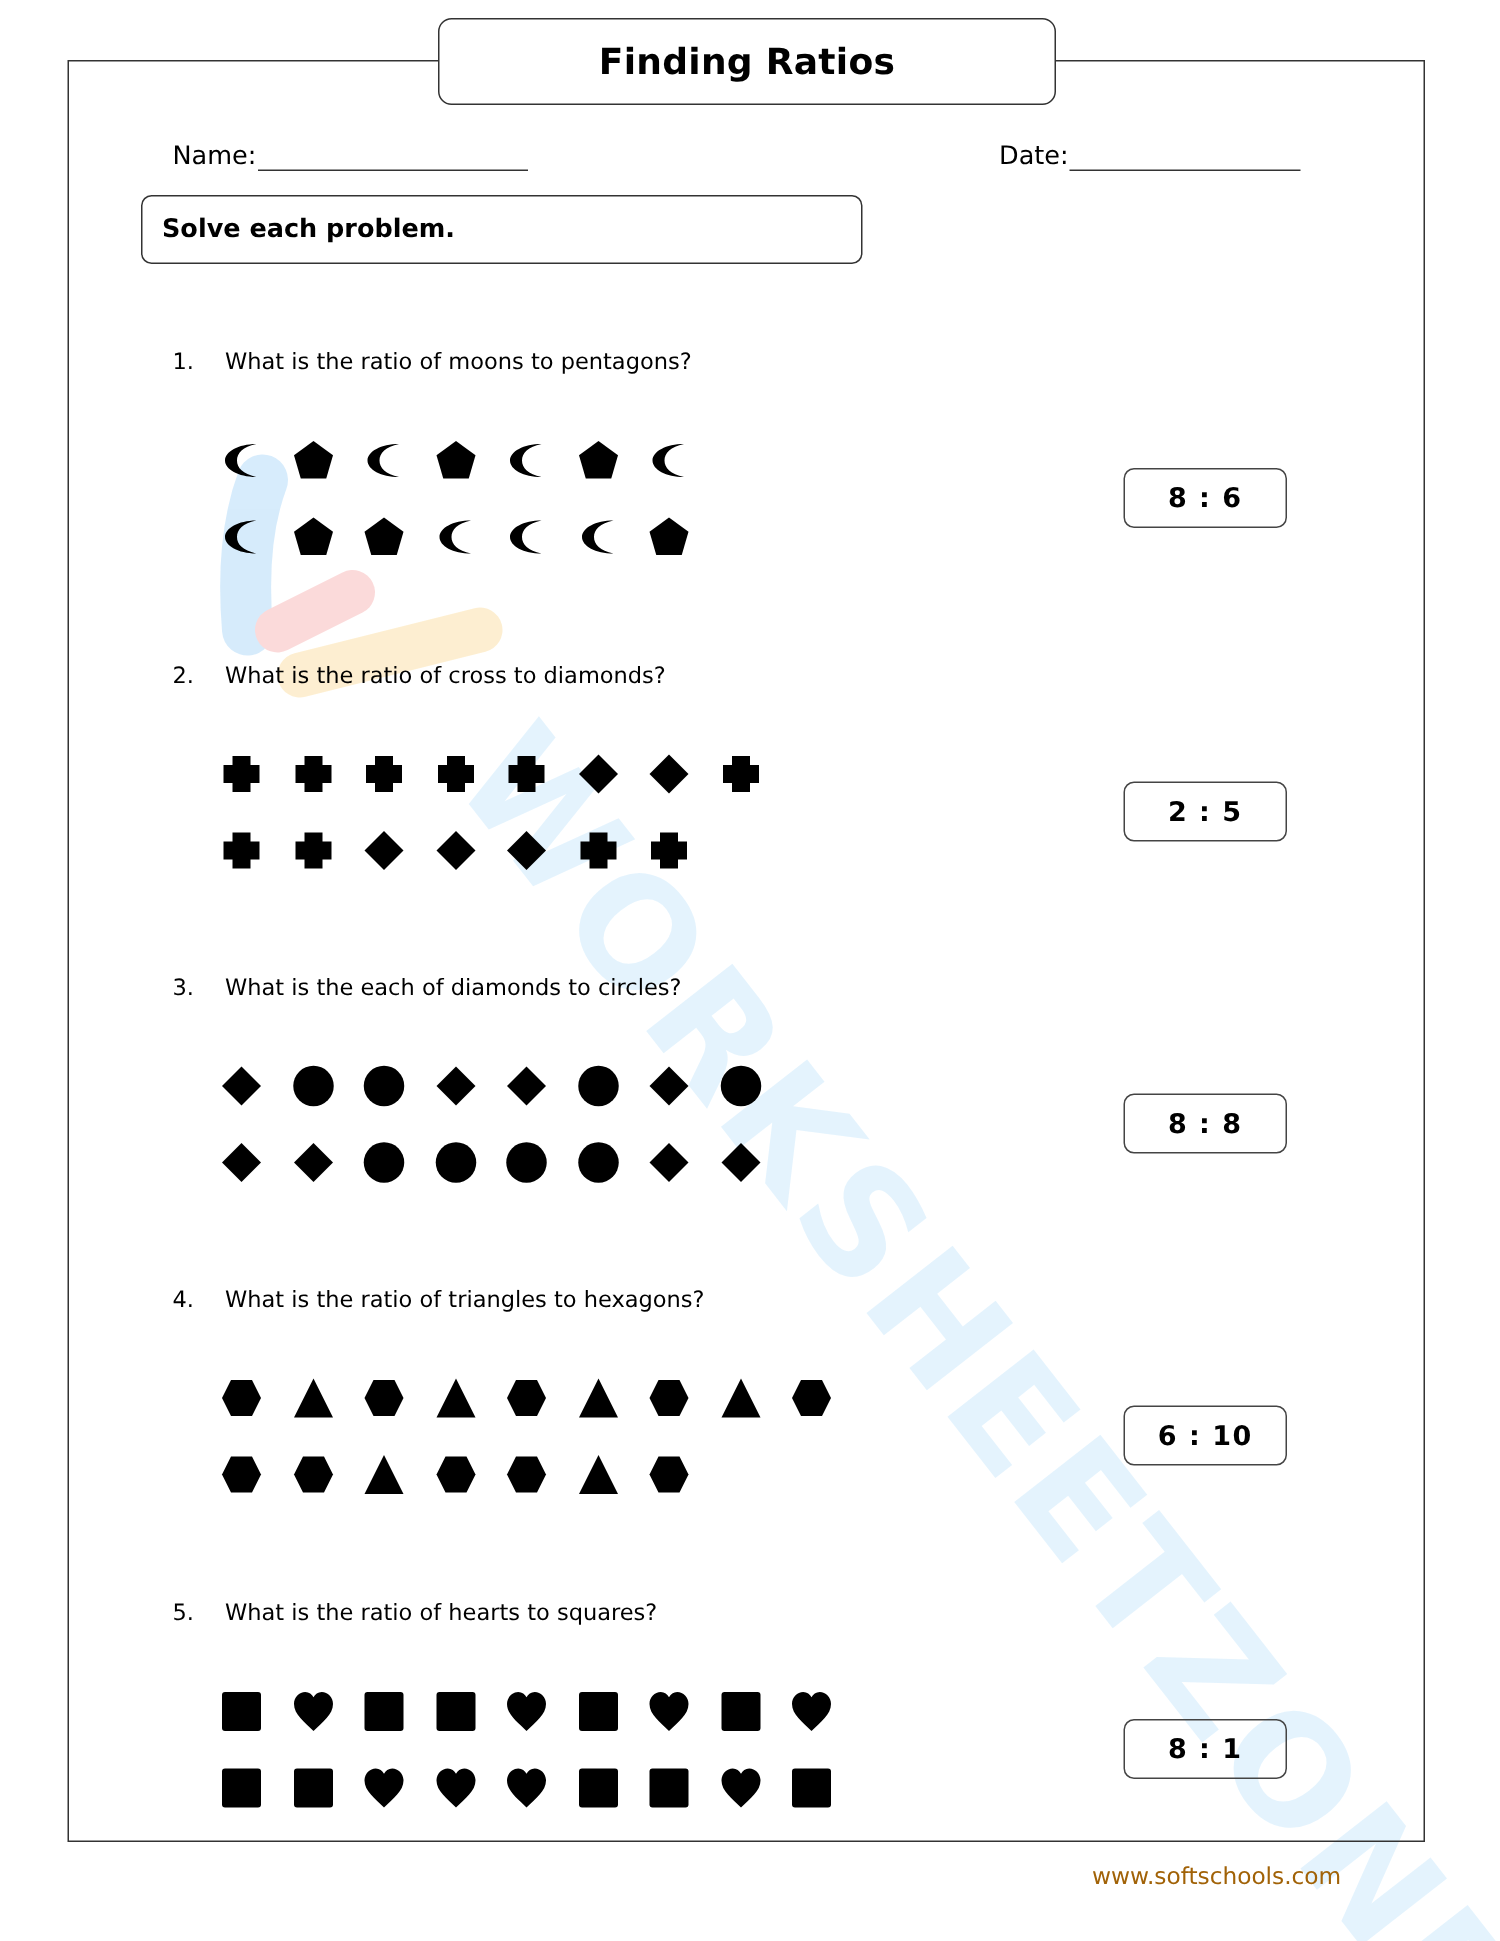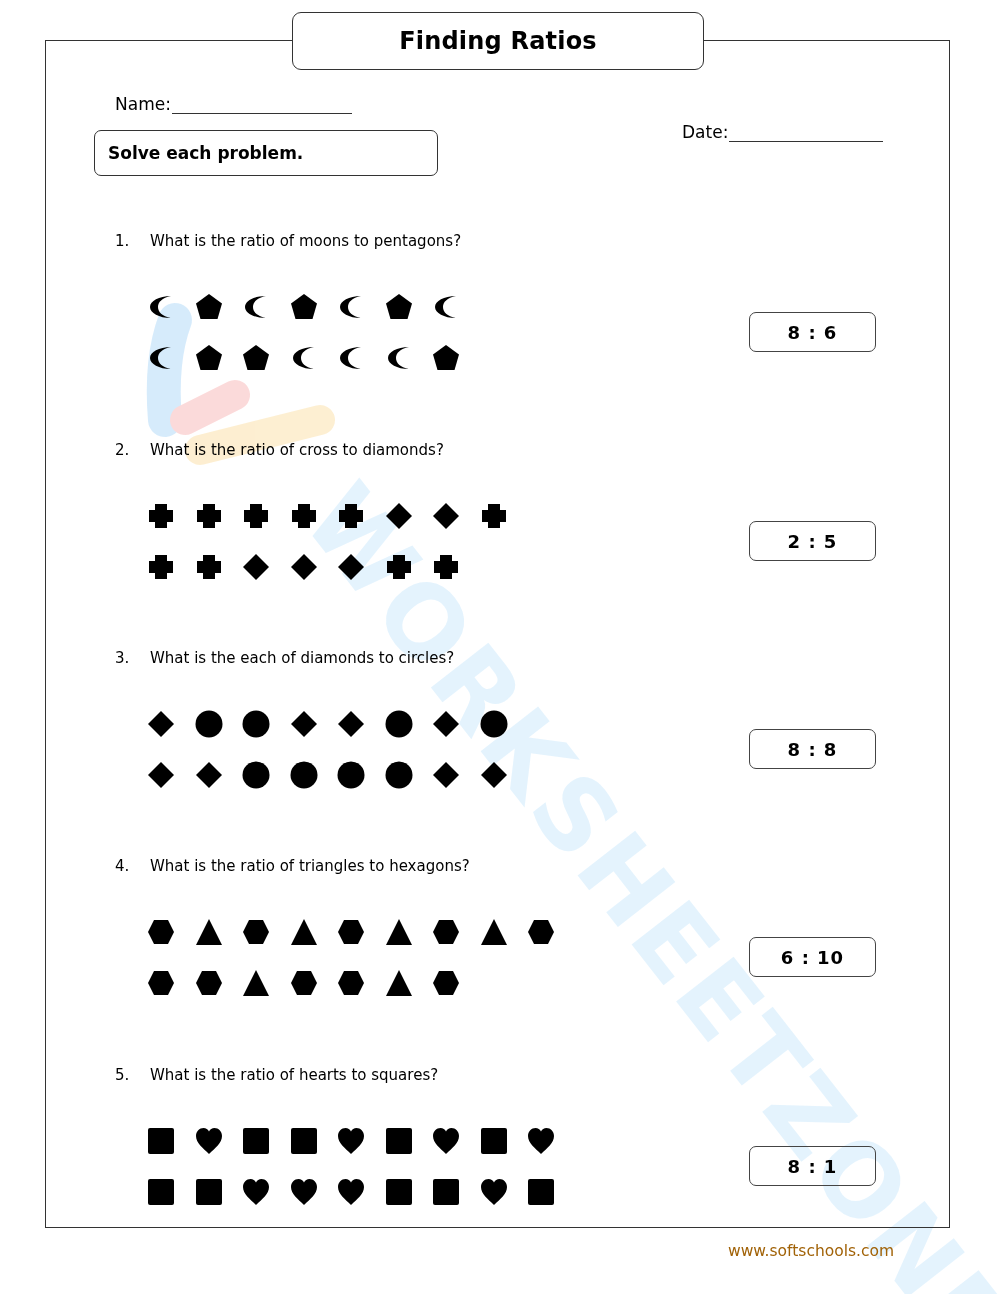--- a/index.html
+++ b/index.html
@@ -6,30 +6,30 @@
   body { width: 1000px; height: 1294px; position: relative; overflow: hidden;
          font-family: "DejaVu Sans", "Liberation Sans", sans-serif; color: #000; }
   .page-frame { position: absolute; left: 45px; top: 40px; width: 905px; height: 1188px;
                 border: 1.5px solid #333; box-sizing: border-box; }
   .title-box { position: absolute; left: 292px; top: 12px; width: 412px; height: 58px;
                border: 1.5px solid #333; border-radius: 9px; background: #fff; box-sizing: border-box;
                display: flex; align-items: center; justify-content: center; }
   .title-text { font-size: 24px; font-weight: bold; letter-spacing: 0.2px; }
   .field { position: absolute; top: 94px; font-size: 17px; display: flex; align-items: flex-end; }
   .field .line { display: inline-block; border-bottom: 1px solid #333; height: 14px; margin-left: 1px; }
-  .instr-box { position: absolute; left: 94px; top: 130px; width: 344px; height: 46px;
+  .instr-box { position: absolute; left: 94px; top: 130px; width: 481px; height: 46px;
                border: 1.5px solid #333; border-radius: 7px; box-sizing: border-box;
                display: flex; align-items: center; padding-left: 13px; }
   .instr-text { font-size: 17px; font-weight: bold; }
   .question { position: absolute; left: 115px; font-size: 15px; }
   .question .num { display: inline-block; width: 35px; }
   .shape-row { position: absolute; left: 147px; display: flex; }
   .shape { width: 28px; height: 28px; margin-right: 19.5px; display: flex; align-items: center; justify-content: center; }
   .shape svg { width: 28px; height: 28px; display: block; }
-  .answer-box { position: absolute; left: 749px; width: 127px; height: 40px;
+  .answer-box { position: absolute; left: 749px; width: 109px; height: 40px;
                 border: 1.5px solid #444; border-radius: 7px; box-sizing: border-box;
                 display: flex; align-items: center; justify-content: center;
                 font-size: 18px; font-weight: bold; letter-spacing: 1px; }
   .footer { position: absolute; left: 728px; top: 1242px; font-size: 15.5px; color: #a16207; }
   .watermark { position: absolute; left: 0; top: 0; width: 1000px; height: 1294px; pointer-events: none; }
 </style>
 </head>
 <body>
 
 <svg class="watermark" viewBox="0 0 1000 1294">
@@ -45,21 +45,21 @@
 
 <div class="title-box">
   <span class="title-text">Finding Ratios</span>
 </div>
 
 <div class="field" style="left:115px;">
   <span>Name:</span>
   <span class="line" style="width:180px;"></span>
 </div>
 
-<div class="field" style="left:682px;margin-top:28px;">
+<div class="field" style="left:666px;">
   <span>Date:</span>
   <span class="line" style="width:154px;"></span>
 </div>
 
 <div class="instr-box">
   <span class="instr-text">Solve each problem.</span>
 </div>
 
 <div id="questions">
     <div class="question" style="top: 232px;"><span class="num">1.</span><span>What is the ratio of moons to pentagons?</span></div>

